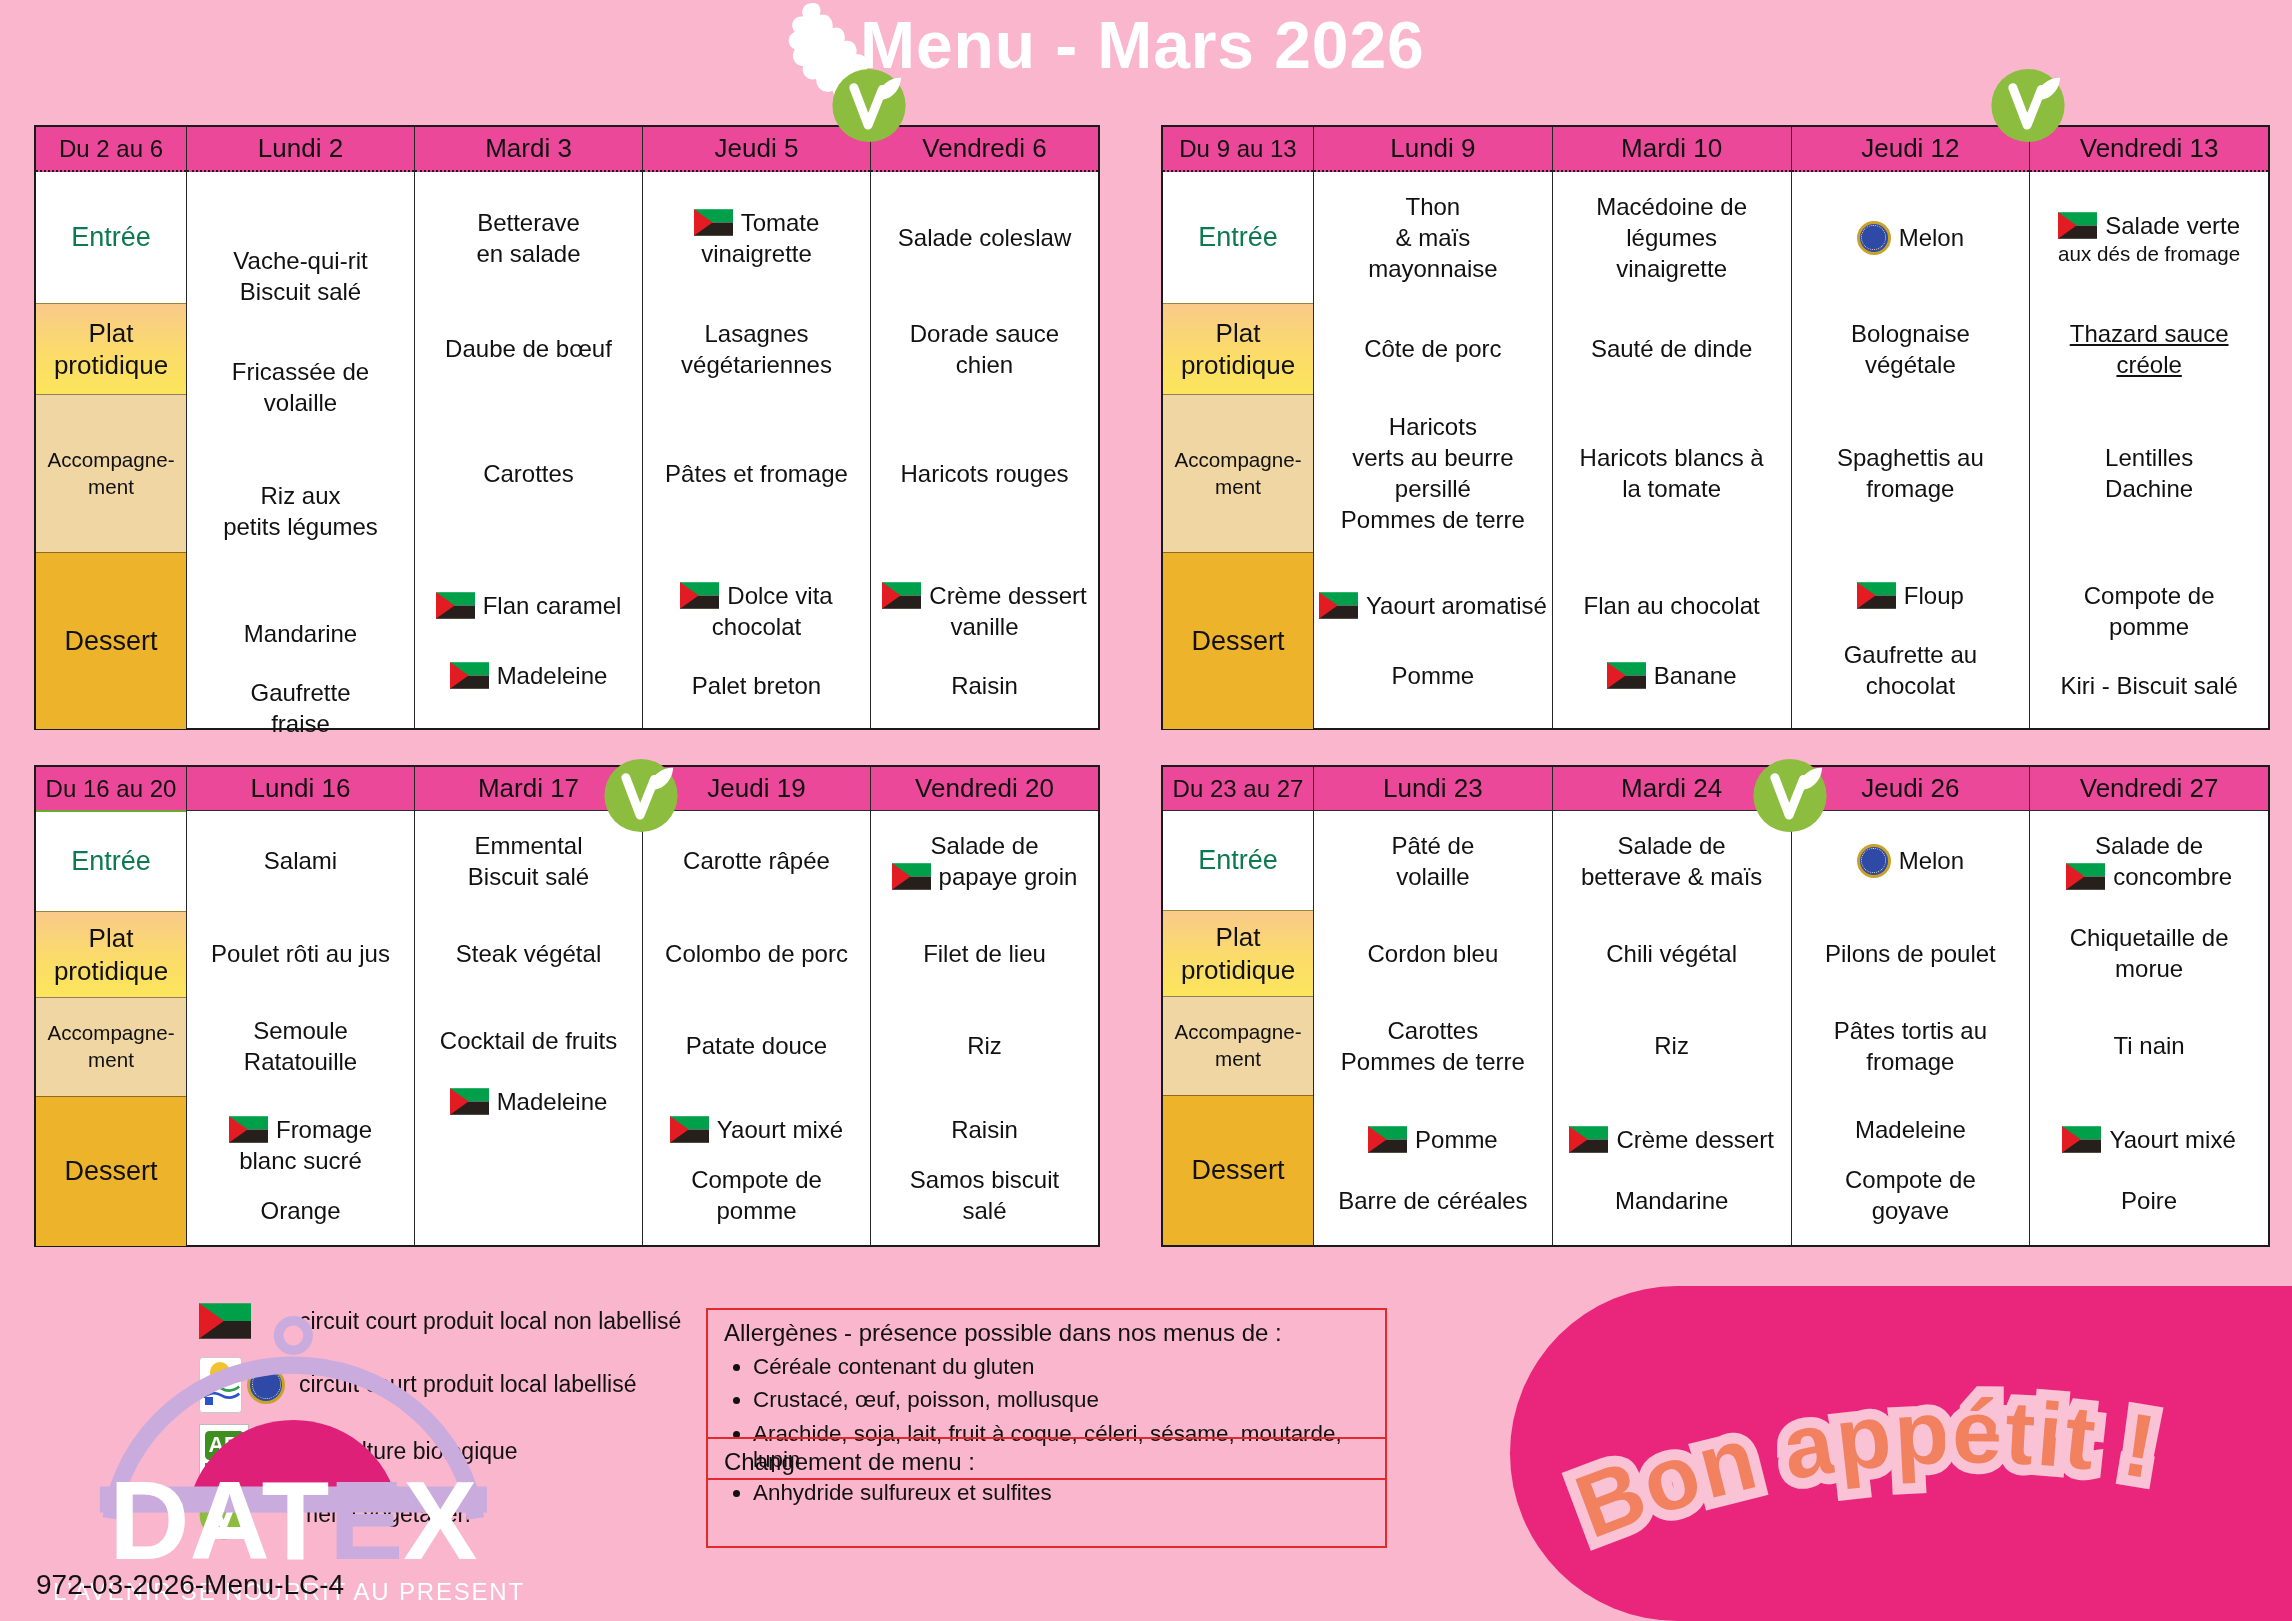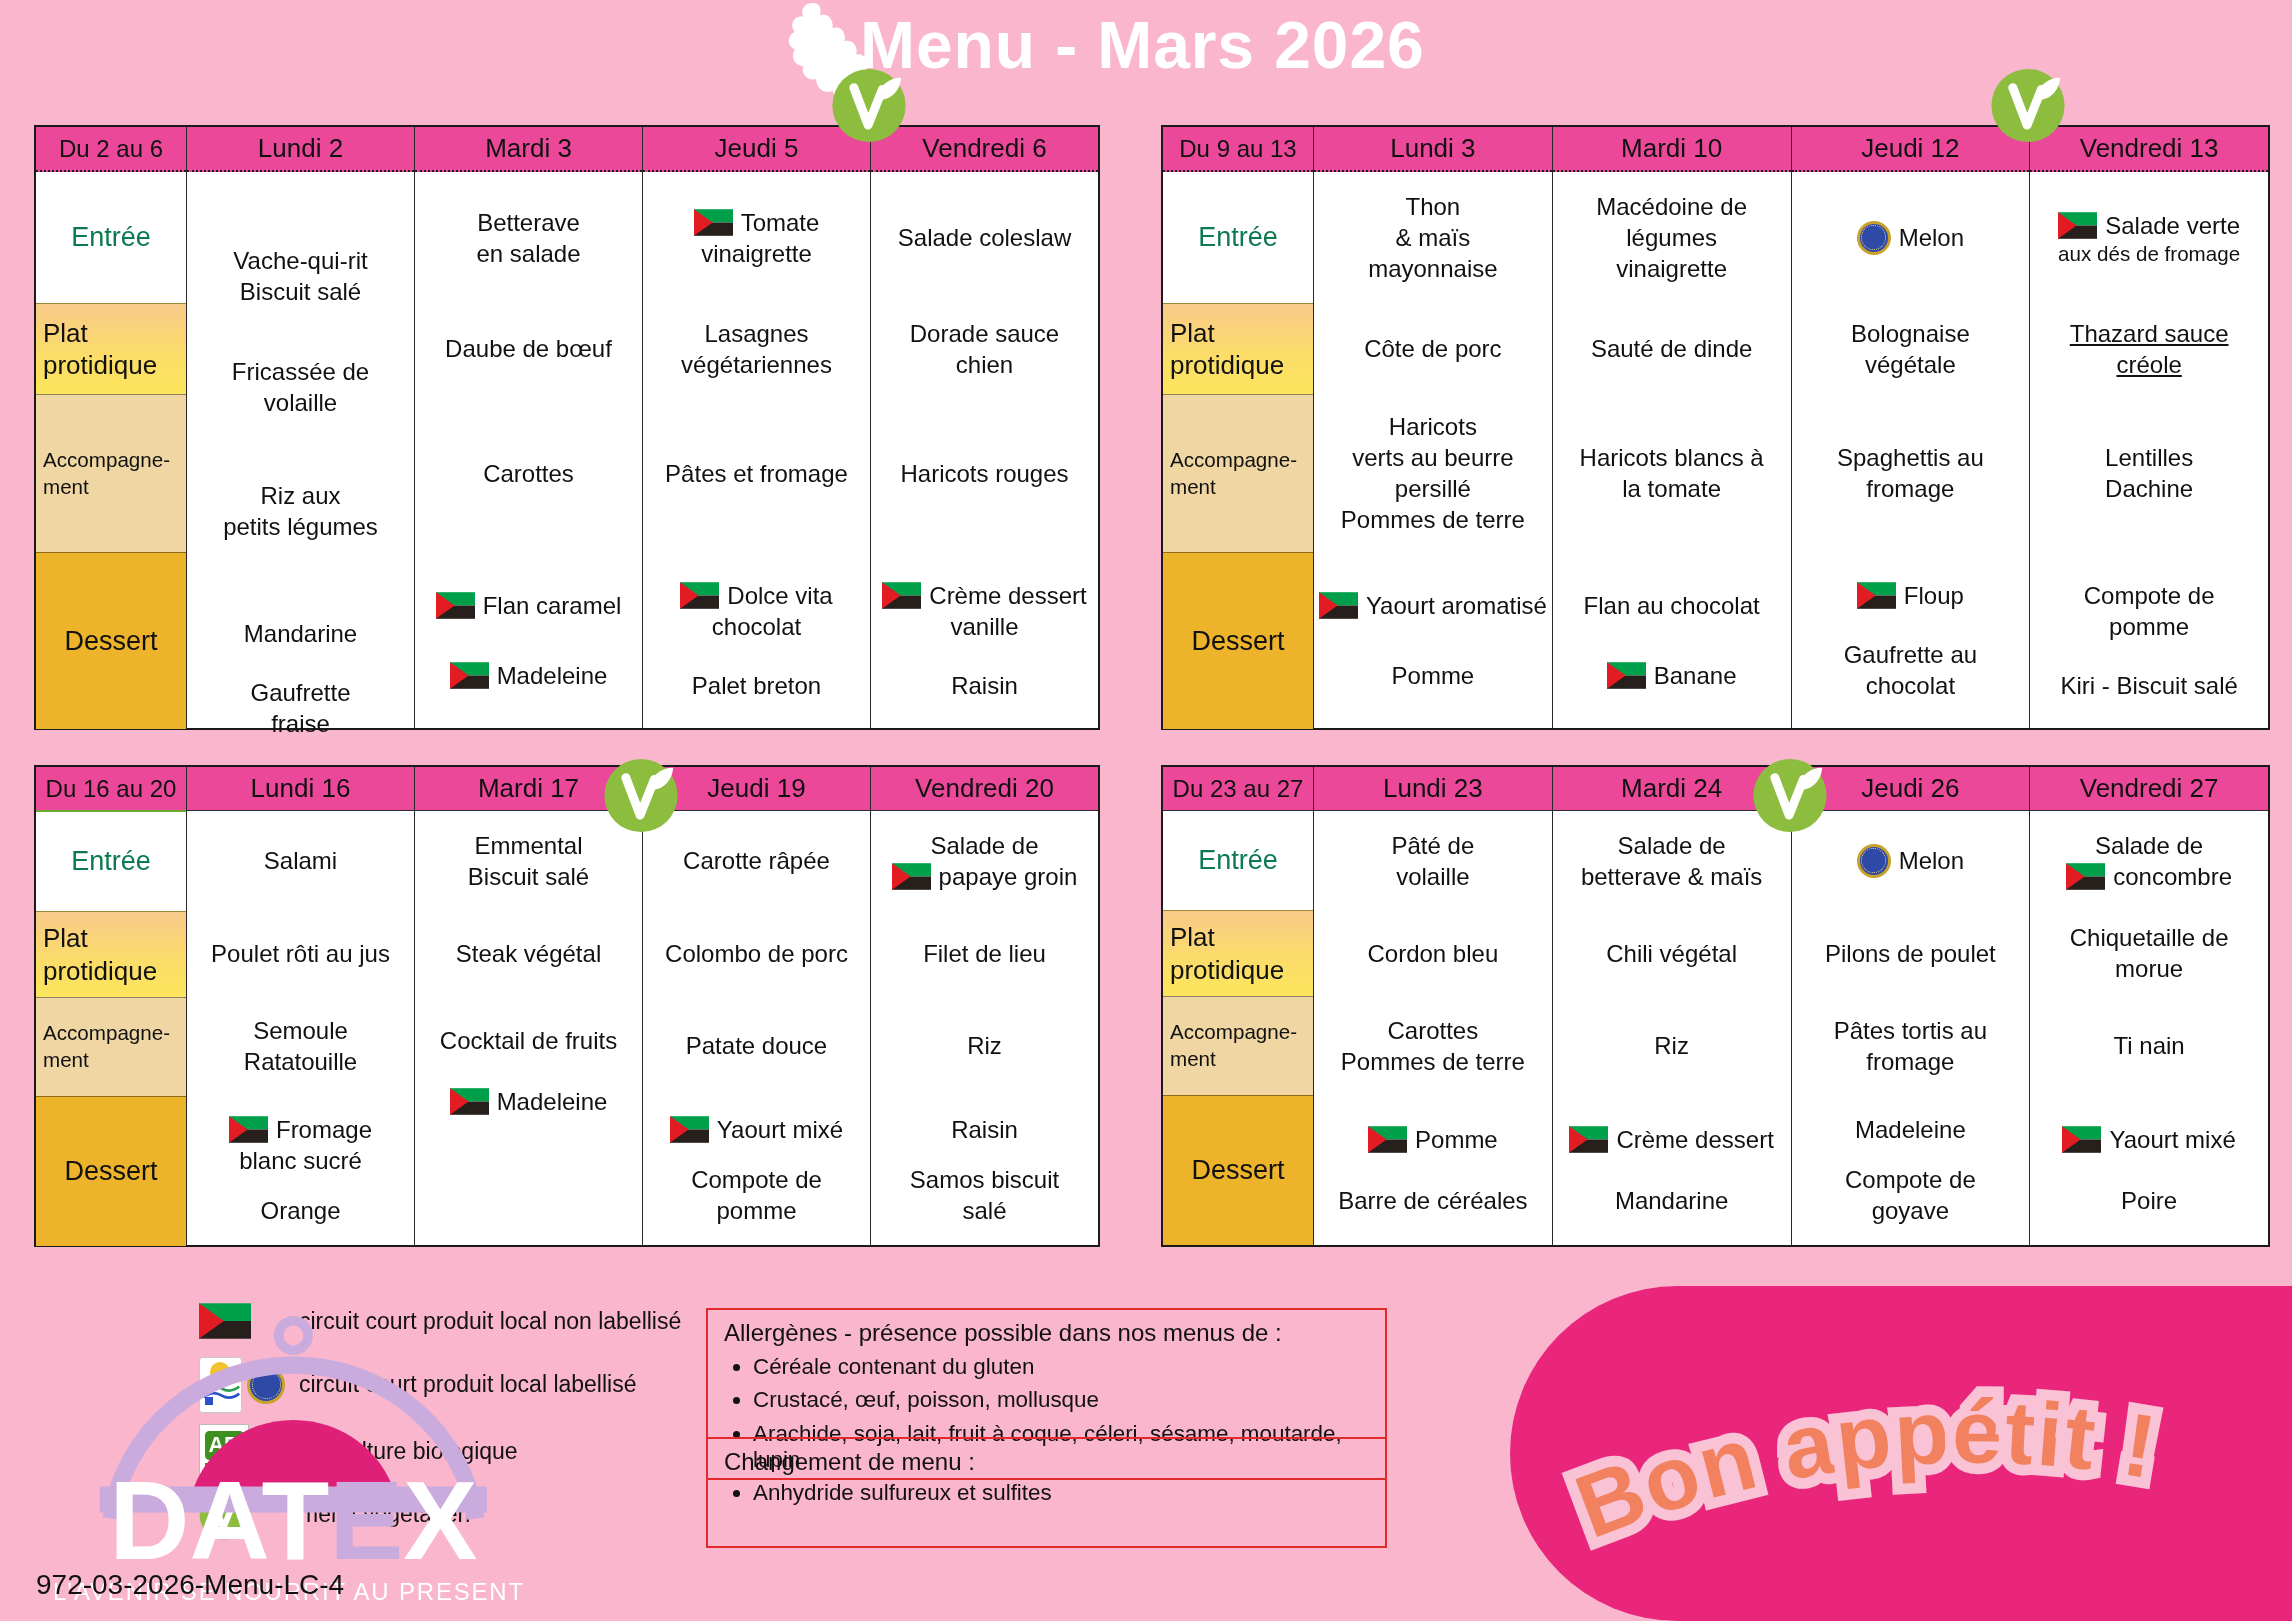--- a/index.html
+++ b/index.html
@@ -18,21 +18,21 @@
   .t1{left:1161px;top:125px;width:1109px;height:605px}
   .t2{left:34px;top:765px;width:1066px;height:482px}
   .t3{left:1161px;top:765px;width:1109px;height:482px}
   .lc{width:150px;flex-shrink:0;display:flex;flex-direction:column}
   .dc{flex:1;min-width:0;display:flex;flex-direction:column;border-left:1.8px solid #272727}
   .hd{height:43px;flex-shrink:0;display:flex;align-items:center;justify-content:center;background:#ec4899;font-size:26px}
   .top-t .hd{border-bottom:2.7px dotted #1c1c1c}
   .bot-t .hd{border-bottom:1.8px solid #2b2b2b}
   .g-accent .lc .hd{border-bottom:2.7px solid #6CA82B}
   .lc .hd{font-size:24px}
-  .lab{flex-shrink:0;display:flex;align-items:center;justify-content:center;padding:0 7px;box-sizing:border-box}
+  .lab{flex-shrink:0;display:flex;align-items:center;justify-content:center;text-align:center;padding:0 7px;box-sizing:border-box}
   .lab + .lab{border-top:0.9px solid rgba(0,0,0,.4)}
   .lab-entree{background:#fff;color:#0C7A50;font-size:27px}
   .lab-plat{background:linear-gradient(180deg,#F9CA8A 0%,#FBDC6A 55%,#FCE55B 100%);font-size:26px;line-height:1.25}
   .lab-accomp{background:#EFD6A3;font-size:20.6px;line-height:1.3}
   .lab-dessert{background:#ECB32B;font-size:27px}
   .body{flex:1;display:flex;flex-direction:column}
   .row{flex-shrink:0;display:flex;flex-direction:column;align-items:center;justify-content:center;text-align:center;font-size:24px;padding:0 3.6px;box-sizing:border-box}
   .row .line{display:flex;align-items:center;justify-content:center;gap:8px;line-height:31px;white-space:nowrap}
   .subline{font-size:20.6px;line-height:25px}
   .row.dessert{justify-content:space-evenly}
@@ -303,21 +303,21 @@
         </svg>
       </div>
       <div class="lc">
         <div class="hd">Du 9 au 13</div>
         <div class="lab lab-entree" style="height: 131px;">Entrée</div>
         <div class="lab lab-plat" style="height: 91px;">Plat protidique</div>
         <div class="lab lab-accomp" style="height: 158px;">Accompagne- ment</div>
         <div class="lab lab-dessert" style="height: 177px;">Dessert</div>
       </div>
       <div class="dc">
-        <div class="hd">Lundi 3</div>
+        <div class="hd">Lundi 9</div>
         <div class="body">
           <div class="row" style="height: 131px;">
             <div class="line">
               <span>Thon</span>
             </div>
             <div class="line">
               <span>&amp; maïs</span>
             </div>
             <div class="line">
               <span>mayonnaise</span>

